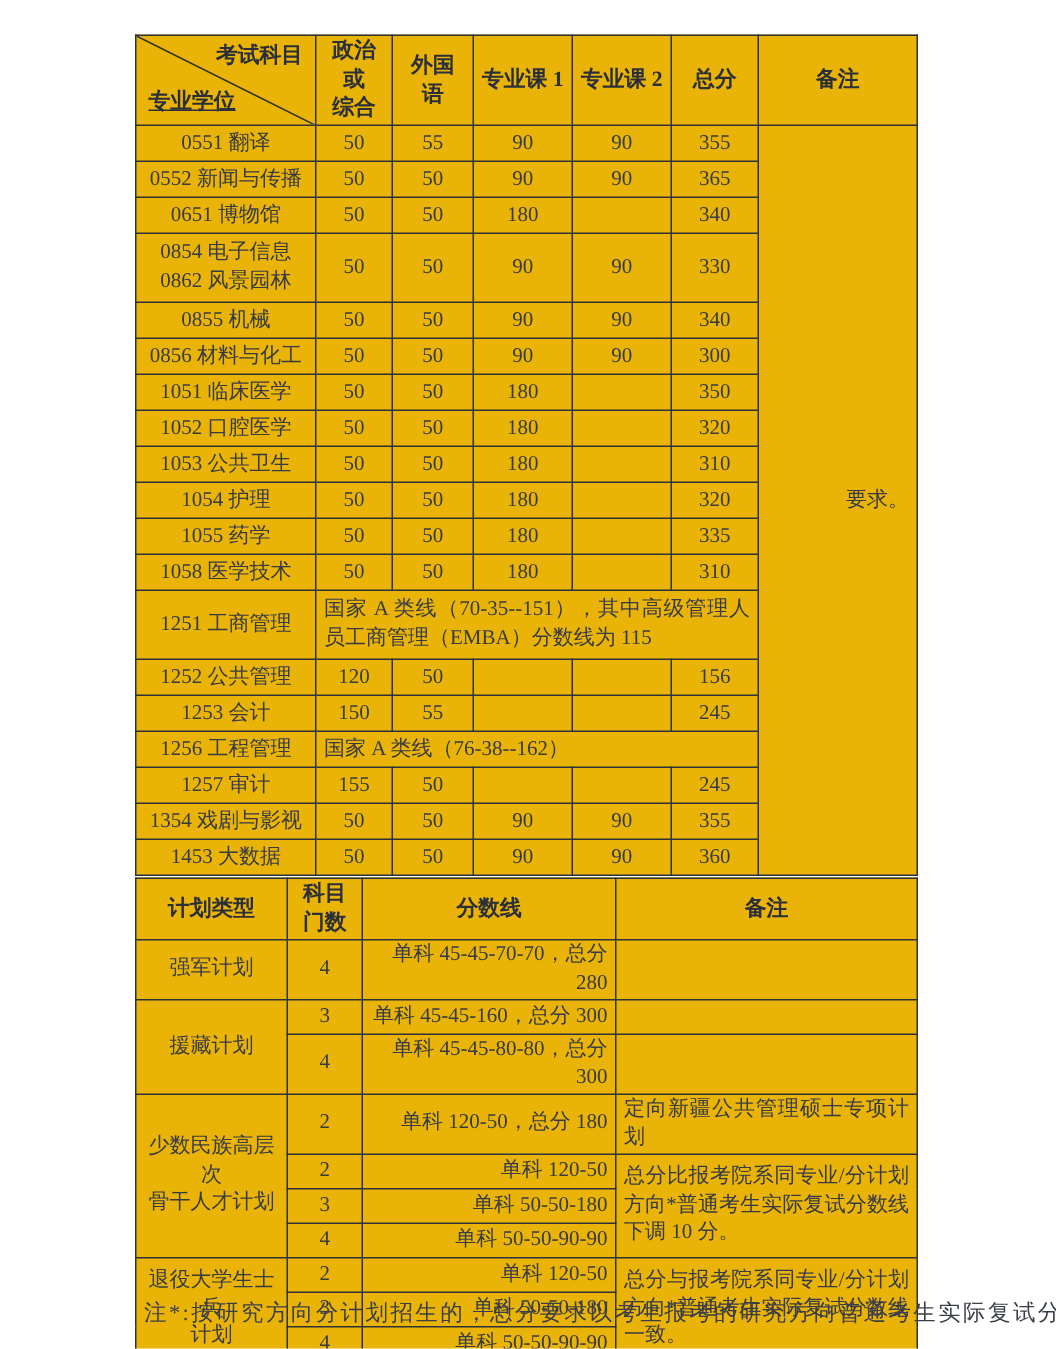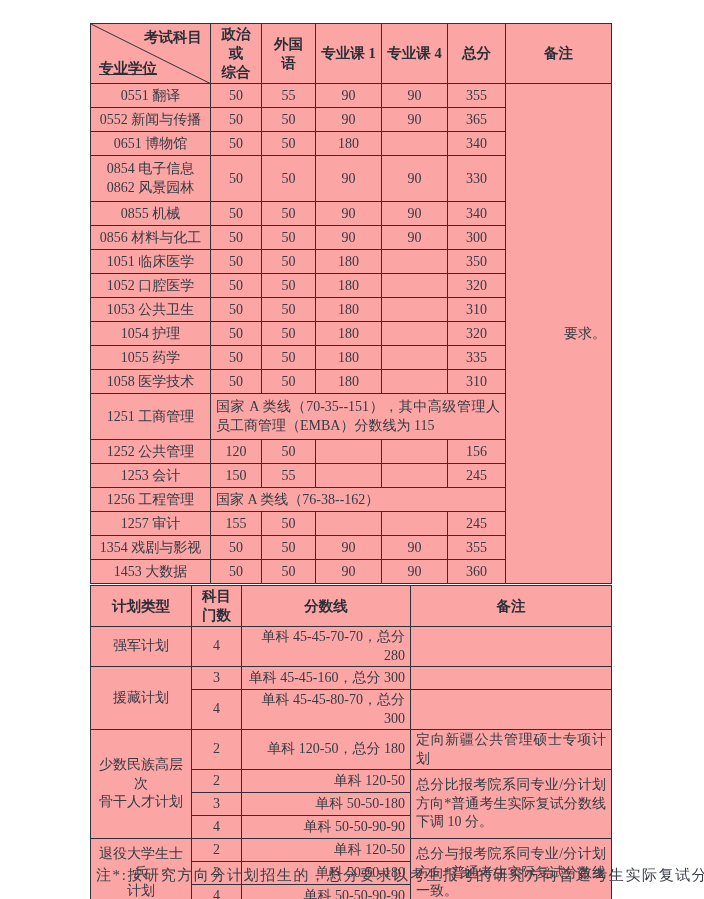--- a/index.html
+++ b/index.html
@@ -10,21 +10,21 @@
     color:#363b44;
     position:relative;
     overflow:hidden;
   }
   .page { position:absolute; inset:0; }
 
   table.doc-table {
     position:absolute;
     border-collapse:collapse;
     table-layout:fixed;
-    background:#fca5a5;
+    background:#eab308;
   }
   .doc-table th, .doc-table td {
     border:1px solid #2d3138;
     font-size:14px;
     line-height:1.32;
     padding:1px 5px;
     white-space:pre-line;
     vertical-align:middle;
     overflow:hidden;
   }
@@ -105,21 +105,21 @@
           <span class="corner-wrap">
             <span class="corner-top">考试科目</span>
             <span class="corner-bottom">专业学位</span>
           </span>
         </th>
 
       <th>政治或
 综合</th>
           <th>外国语</th>
           <th>专业课 1</th>
-          <th>专业课 4</th>
+          <th>专业课 2</th>
           <th>总分</th>
           <th>备注</th>
         </tr>
     </thead>
     <tbody>
         <tr>
           <td class="t1-label">0551 翻译</td>
           <td class="t1-val">50</td>
           <td class="t1-val">55</td>
           <td class="t1-val">90</td>
@@ -292,21 +292,21 @@
           <td class="t2-remark" rowspan="1"></td>
         </tr>
         <tr>
           <td class="t2-plan" rowspan="2">援藏计划</td>
           <td class="t2-num">3</td>
           <td class="t2-line">单科 45-45-160，总分 300</td>
           <td class="t2-remark" rowspan="1"></td>
         </tr>
         <tr>
           <td class="t2-num">4</td>
-          <td class="t2-line">单科 45-45-80-70，总分 300</td>
+          <td class="t2-line">单科 45-45-80-80，总分 300</td>
           <td class="t2-remark" rowspan="1"></td>
         </tr>
         <tr>
           <td class="t2-plan" rowspan="4">少数民族高层次
 骨干人才计划</td>
           <td class="t2-num">2</td>
           <td class="t2-line">单科 120-50，总分 180</td>
           <td class="t2-remark" rowspan="1">定向新疆公共管理硕士专项计划</td>
         </tr>
         <tr>

